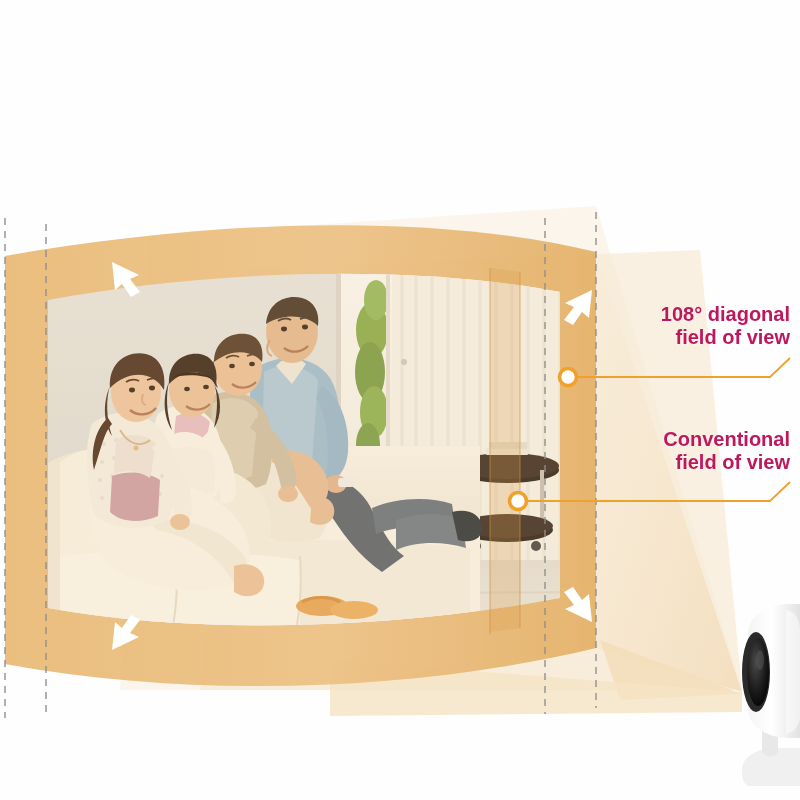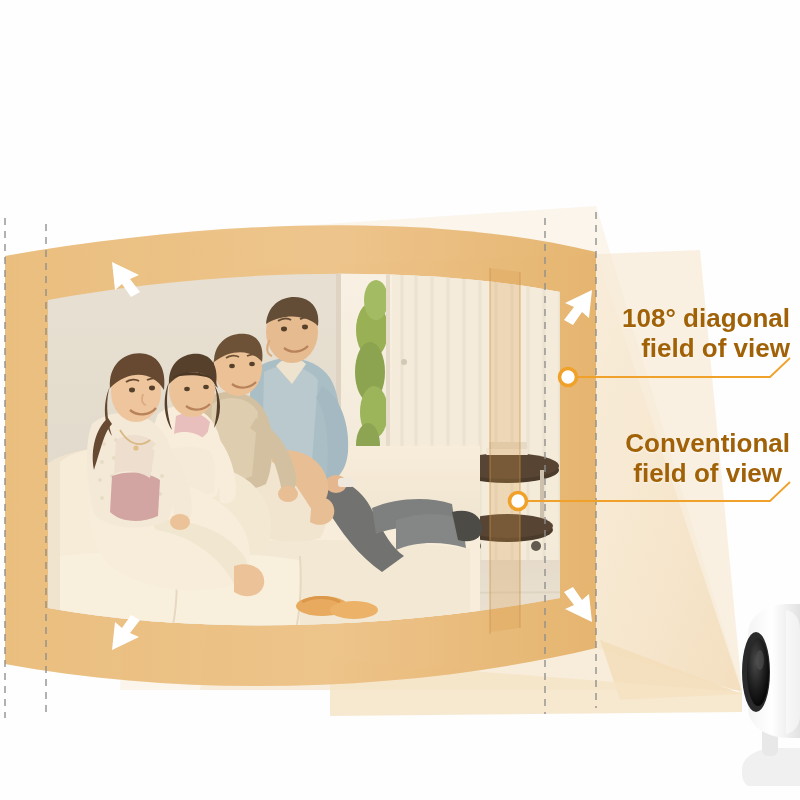--- a/index.html
+++ b/index.html
@@ -36,31 +36,31 @@
   
   #scene{
     position:absolute;
     left:0;top:0;
     width:800px;height:800px;
   }
 
   
   .callout{
     position:absolute;
-    color:#a16207;
-    font-size:26px;
+    color:#be185d;
+    font-size:20px;
     font-weight:bold;
     line-height:1.16;
     text-align:right;
     white-space:nowrap;
     text-shadow:0 1px 2px rgba(255,255,255,0.65);
     user-select:none;
   }
   #callout-wide{ right:10px; top:303px; }
-  #callout-conv{ right:10px; top:428px;text-align:center; }
+  #callout-conv{ right:10px; top:428px; }
   .callout .l2{ display:block; }
 </style>
 </head>
 <body>
 
 <div id="stage">
 
   <div id="title">Wide Viewing Angle</div>
 
   <svg id="scene" viewBox="0 0 800 800">

